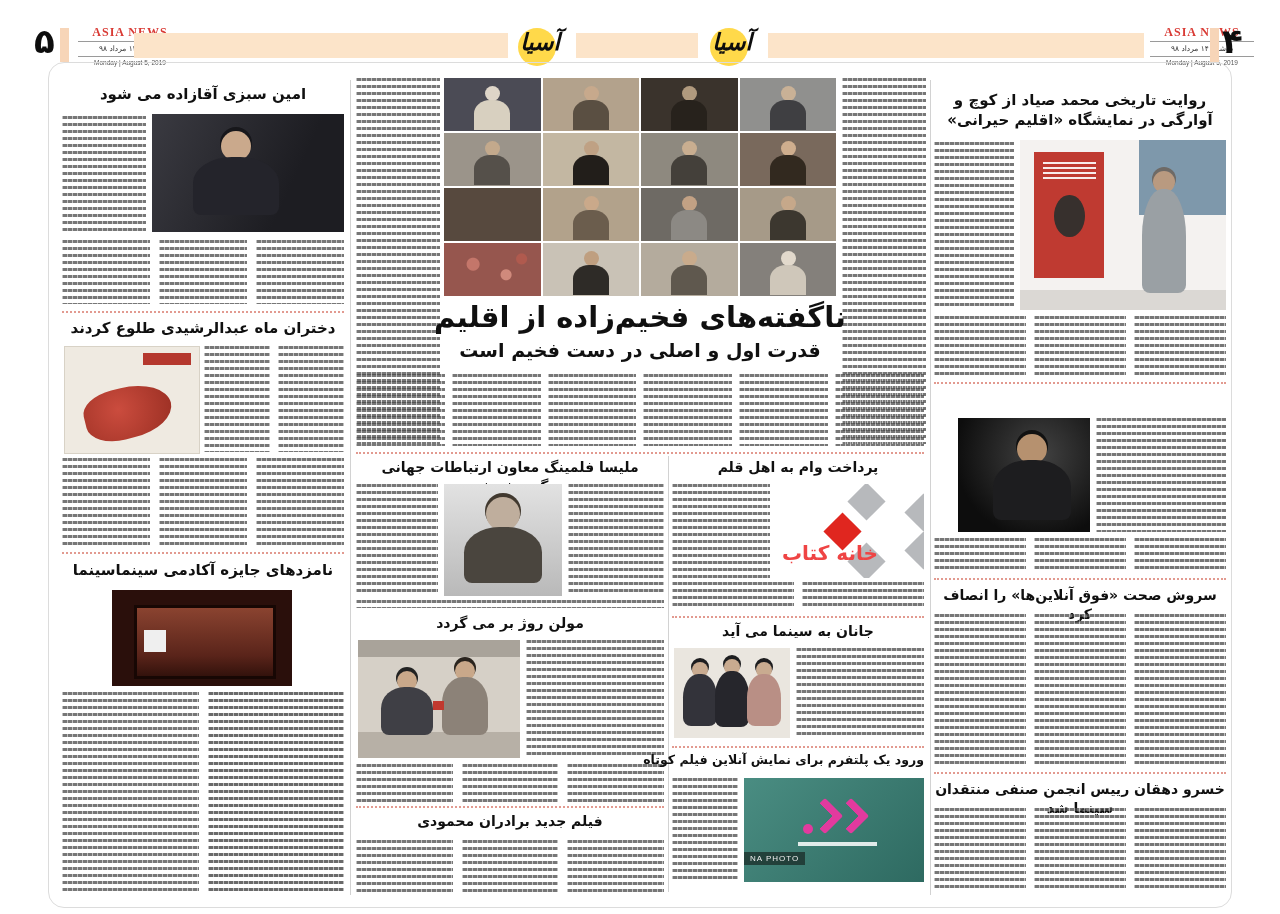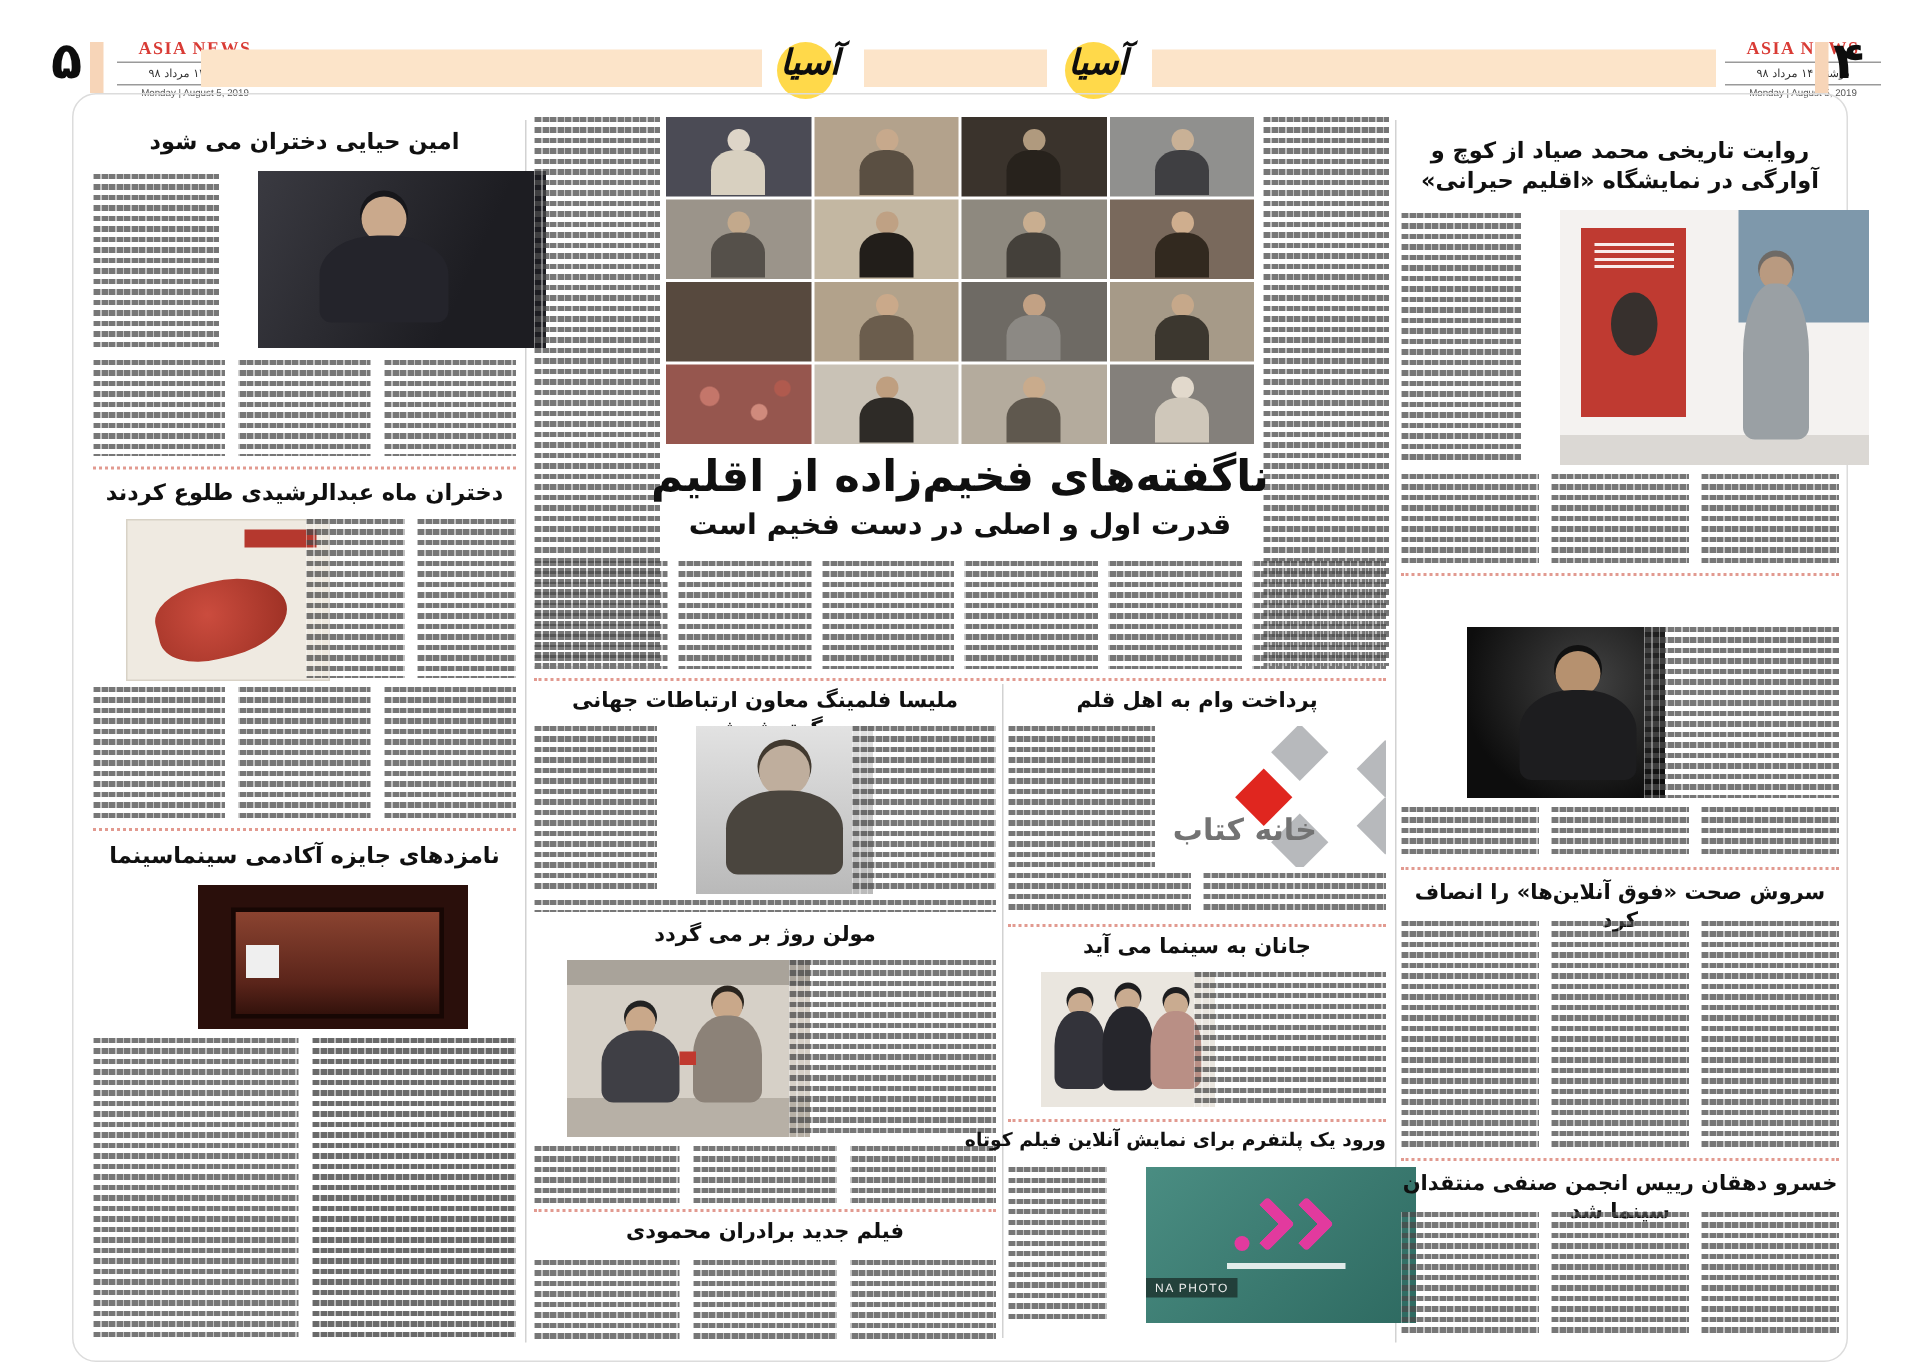--- a/index.html
+++ b/index.html
@@ -33,21 +33,21 @@
 
   
   .ft{background-image:
         repeating-linear-gradient(to right, rgba(255,255,255,.55) 0 1px, transparent 1px 5px),
         repeating-linear-gradient(to bottom,#4a4a4a 0,#4a4a4a 3.4px,transparent 3.4px,transparent 7px);
       opacity:.75;}
   .cols{position:absolute;display:flex;gap:9px;}
   .cols .ft{flex:1;}
 
   
-  .photo{position:absolute;overflow:hidden;background:#ccc;margin-left:20px;}
+  .photo{position:absolute;overflow:hidden;background:#ccc;}
   .pp{position:absolute;transform:translateX(-50%);}
   .pp .h{width:var(--hs,18px);height:var(--hs,18px);border-radius:50%;background:var(--skin,#c9ab8e);
          margin:0 auto;box-shadow:0 -3px 0 1px var(--hair,transparent);}
   .pp .t{width:var(--tw,40px);height:var(--th,30px);border-radius:45% 45% 8px 8px;
          background:var(--cloth,#333);margin:-4px auto 0;}
 
   
   #grid{position:absolute;display:grid;grid-template-columns:repeat(4,1fr);
         grid-template-rows:repeat(4,1fr);gap:2px;background:#fff;}
   .cell{position:relative;background:var(--bg,#9a9a9a);overflow:hidden;}
@@ -85,21 +85,21 @@
         border-left:none;border-bottom:none;transform:rotate(45deg);border-radius:3px;}
   #ph-teal .dot{position:absolute;width:10px;height:10px;border-radius:50%;background:#e23a9e;}
   #ph-teal .wline{position:absolute;height:4px;background:rgba(255,255,255,.85);}
   #ph-teal .wm{position:absolute;left:0;bottom:16%;background:rgba(20,30,28,.65);color:#eee;
         font-size:8px;font-family:"Liberation Sans",sans-serif;padding:2px 6px;letter-spacing:1px;}
 
   
   #logo-khane{position:absolute;background:#fff;overflow:hidden;}
   #logo-khane .dia{position:absolute;width:27px;height:27px;transform:rotate(45deg);background:#b7b9bc;}
   #logo-khane .dia.red{background:#e0261f;}
-  #logo-khane .kkt{position:absolute;left:4%;bottom:14%;direction:rtl;color:#737373;
+  #logo-khane .kkt{position:absolute;left:4%;bottom:14%;direction:rtl;color:#ef4444;
         font-weight:bold;font-size:20px;}
 </style>
 </head>
 <body>
 
 <div id="page">
 
   <div class="pagenum" style="left:34px;top:24px;">۵</div>
   <div class="vbar" style="left:60px;top:28px;"></div>
   <div class="hblock" style="left:74px;top:26px;">
@@ -128,21 +128,21 @@
     <div class="den">Monday | August 5, 2019</div>
   </div>
   <div class="vbar" style="left:1210px;top:28px;"></div>
   <div class="pagenum" style="left:1222px;top:24px;">۴</div>
 
   <div id="frame"></div>
   <div class="vrule" style="left:350px;top:80px;height:815px;"></div>
   <div class="vrule" style="left:668px;top:456px;height:436px;"></div>
   <div class="vrule" style="left:930px;top:80px;height:815px;"></div>
 
-  <div class="hl" style="left:62px;top:84px;width:282px;font-size:15px;">امین حیایی دختران می شود</div>
+  <div class="hl" style="left:62px;top:84px;width:282px;font-size:15px;">امین سبزی آقازاده می شود</div>
   <div class="photo" id="ph-amin" style="left:152px;top:114px;width:192px;height:118px;">
     <div class="pp" style="left:44%;top:14%;--hs:30px;--tw:86px;--th:58px;--skin:#caa98c;--cloth:#24242b;--hair:#17171b;">
         <div class="h"></div>
         <div class="t"></div>
       </div>
   </div>
   <div class="ft abs" style="left:62px;top:116px;width:84px;height:116px;"></div>
   <div class="cols" style="left:62px;top:240px;width:282px;height:64px;">
     <div class="ft"></div>
     <div class="ft"></div>

